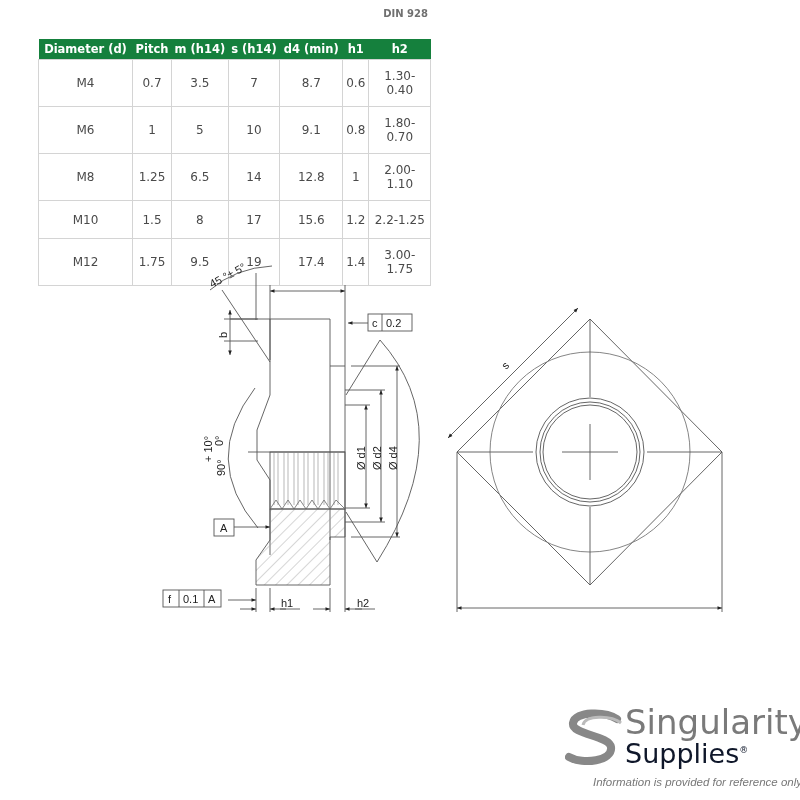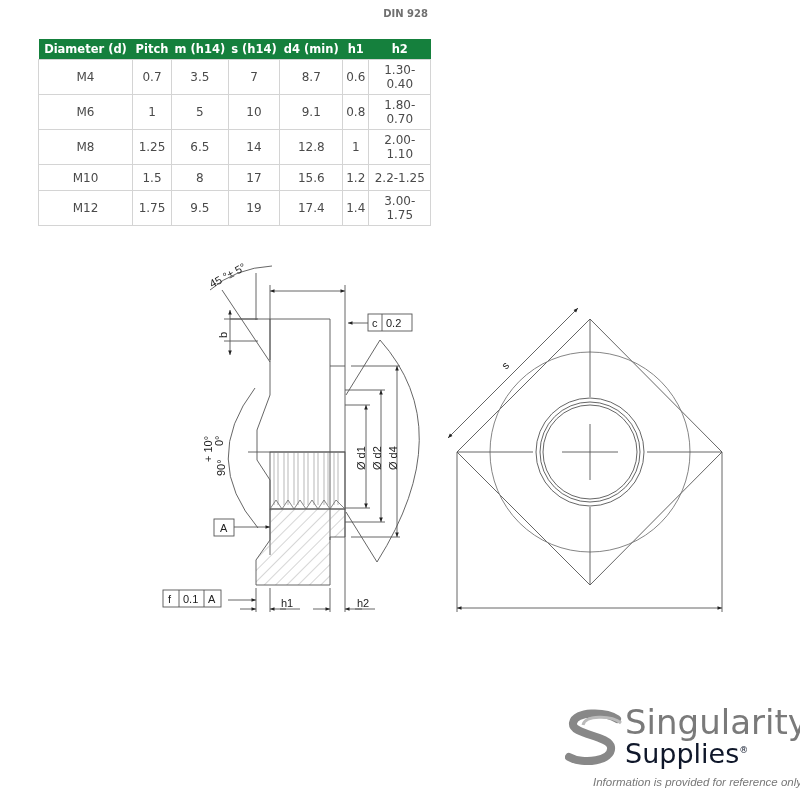--- a/index.html
+++ b/index.html
@@ -1,20 +1,20 @@
 <!DOCTYPE html>
 <html><head>
 <meta charset="utf-8">
 <style>
   html, body { margin:0; padding:0; background:#ffffff; }
   body { width:800px; height:800px; position:relative; overflow:hidden; font-family:"Liberation Sans", sans-serif; }
   .title { position:absolute; right:372px; top:8px; font-size:10px; font-weight:bold; color:#707070; font-family:"DejaVu Sans", sans-serif; }
   table.spec { position:absolute; left:38px; top:39px; border-collapse:collapse; font-family:"DejaVu Sans", sans-serif; font-size:12px; color:#444; }
   table.spec th { background:#15803d; color:#fff; font-weight:bold; font-size:11.5px; padding:2px 3px; height:16px; white-space:nowrap; }
-  table.spec td { border:1px solid #d4d4d4; text-align:center; height:19px; padding:3px 2px; color:#4a4a4a; }
+  table.spec td { border:1px solid #d4d4d4; text-align:center; height:19px; padding:9px 2px; color:#4a4a4a; }
   svg.drawing { position:absolute; left:0; top:0; }
   .logo { position:absolute; left:565px; top:705px; width:230px; height:90px; }
   .logo-name { position:absolute; left:60px; top:4px; font-size:34px; line-height:27px; color:#7a7a7a; font-family:"DejaVu Sans", sans-serif; }
   .logo-name2 { position:absolute; left:60px; top:32px; font-size:27px; line-height:27px; color:#0f172a; font-family:"DejaVu Sans", sans-serif; }
   .logo-reg { font-size:9px; vertical-align:super; }
   .logo-tag { position:absolute; left:28px; top:71px; font-size:11.5px; font-style:italic; color:#777; white-space:nowrap; }
 </style>
 </head>
 <body>
 

